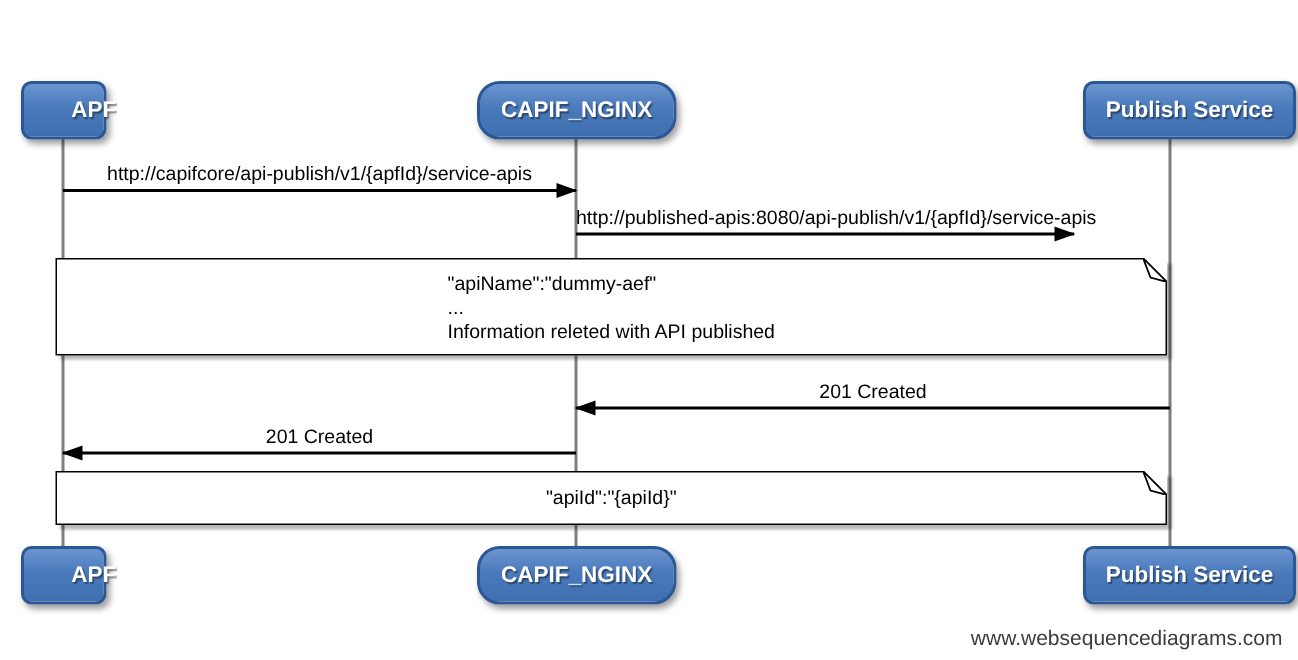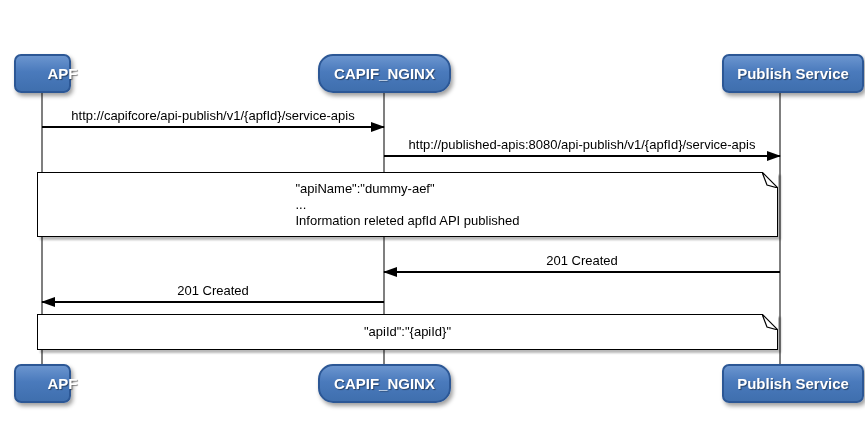--- a/index.html
+++ b/index.html
@@ -63,21 +63,21 @@
     border-top: 5px solid transparent;
     border-bottom: 5px solid transparent;
   }
   .head.left {
     left: -1px;
     border-right: 14px solid #000;
     border-top: 5px solid transparent;
     border-bottom: 5px solid transparent;
   }
   .m1 { left: 42px;  top: 108px; width: 342px; }
-  .m2 { left: 384px; top: 137px; width: 396px; }
+  .m2 { left: 384px; top: 137px; width: 332px; }
   .m3 { left: 384px; top: 253px; width: 396px; }
   .m4 { left: 42px;  top: 283px; width: 342px; }
 
   .note {
     position: absolute; left: 37px; width: 741px;
     box-sizing: border-box;
     background: #ffffff;
     border: 1px solid #000000;
     box-shadow: 3px 3px 2px rgba(0,0,0,0.28);
     z-index: 3;
@@ -127,21 +127,21 @@
     <div class="msg-label">http://published-apis:8080/api-publish/v1/{apfId}/service-apis</div>
     <div class="msg-line">
       <span class="head right"></span>
     </div>
   </div>
 
   <div class="note note-1">
     <div class="note-lines">
       <div>"apiName":"dummy-aef"</div>
       <div>...</div>
-      <div>Information releted apfId API published</div>
+      <div>Information releted with API published</div>
     </div>
     <svg class="dogear" width="16" height="16" viewBox="0 0 16 16">
       <path d="M0,0 L16,0 L16,16 Z" fill="#ffffff" stroke="#ffffff" stroke-width="2"></path>
       <path d="M0,0 L16,16 L5,13 Z" fill="#ffffff" stroke="#000000" stroke-width="1.2"></path>
     </svg>
   </div>
 
   <div class="message m3">
     <div class="msg-label">201 Created</div>
     <div class="msg-line">
@@ -167,14 +167,15 @@
   <div class="actor bottom a-apf">
       <span>APF</span>
     </div>
   <div class="actor bottom a-capif">
       <span>CAPIF_NGINX</span>
     </div>
   <div class="actor bottom a-pub">
       <span>Publish Service</span>
     </div>
 
+  <div class="watermark">www.websequencediagrams.com</div>
 
 </div>
 
 </body></html>

